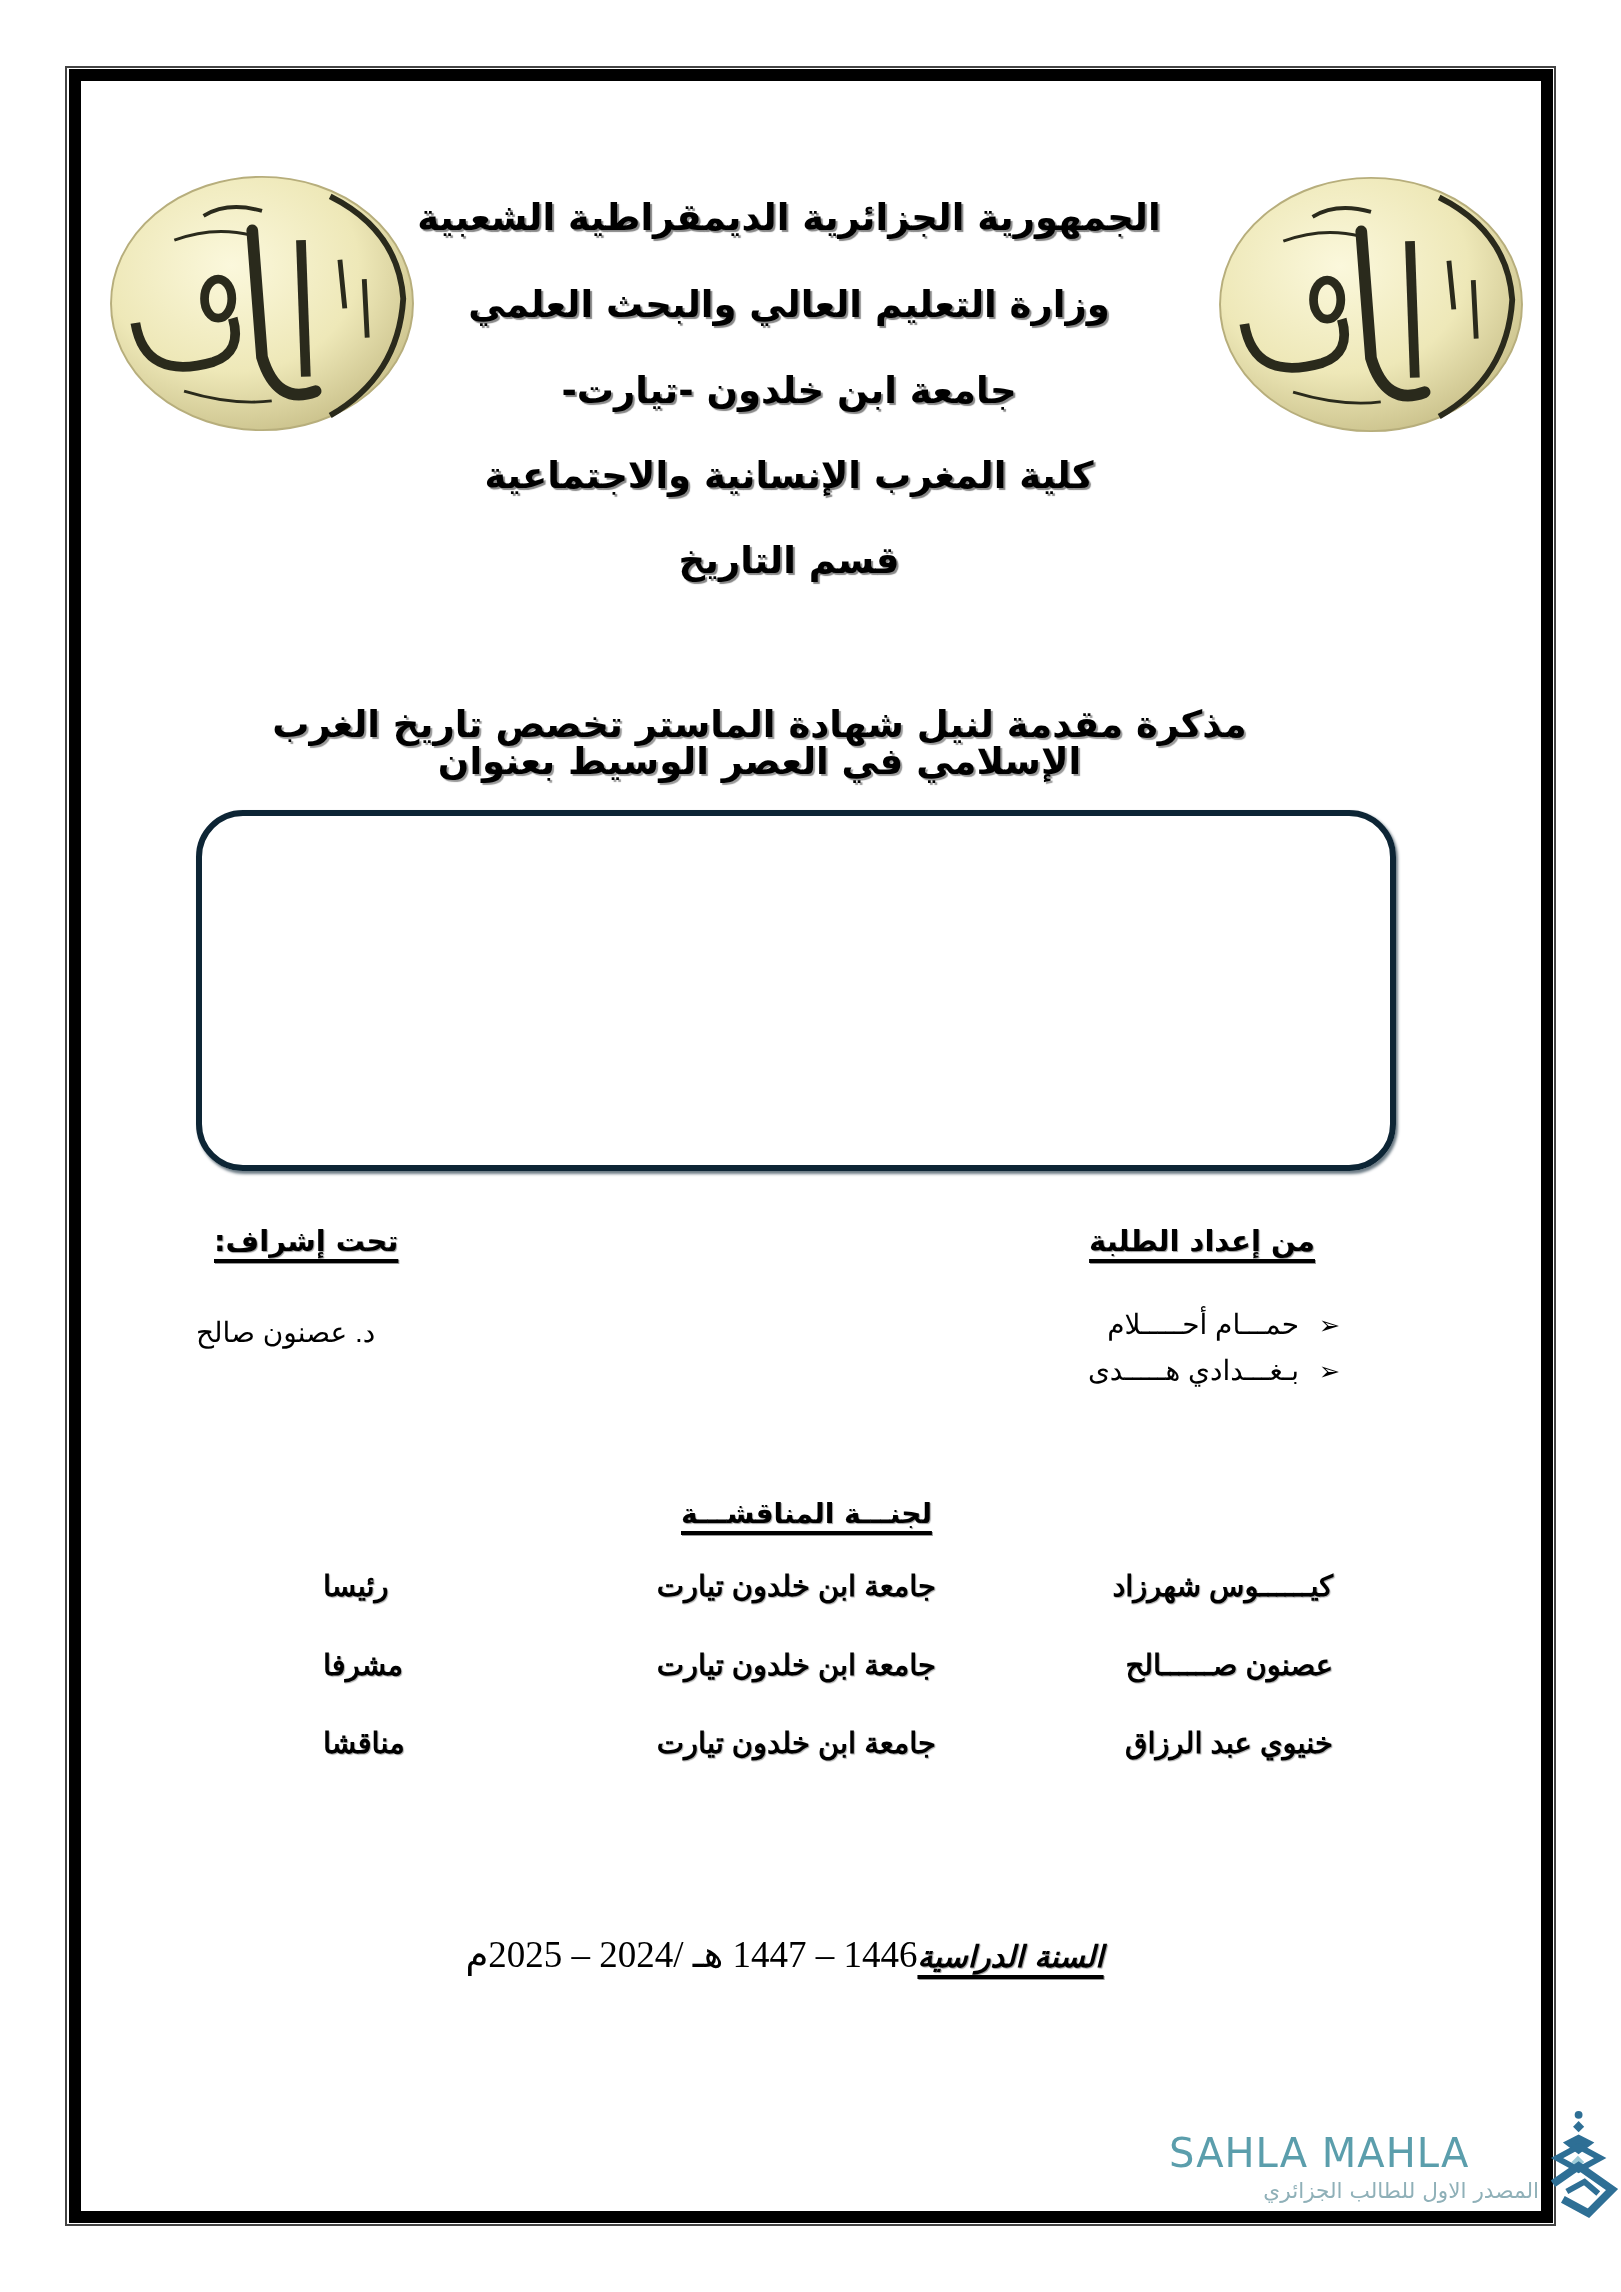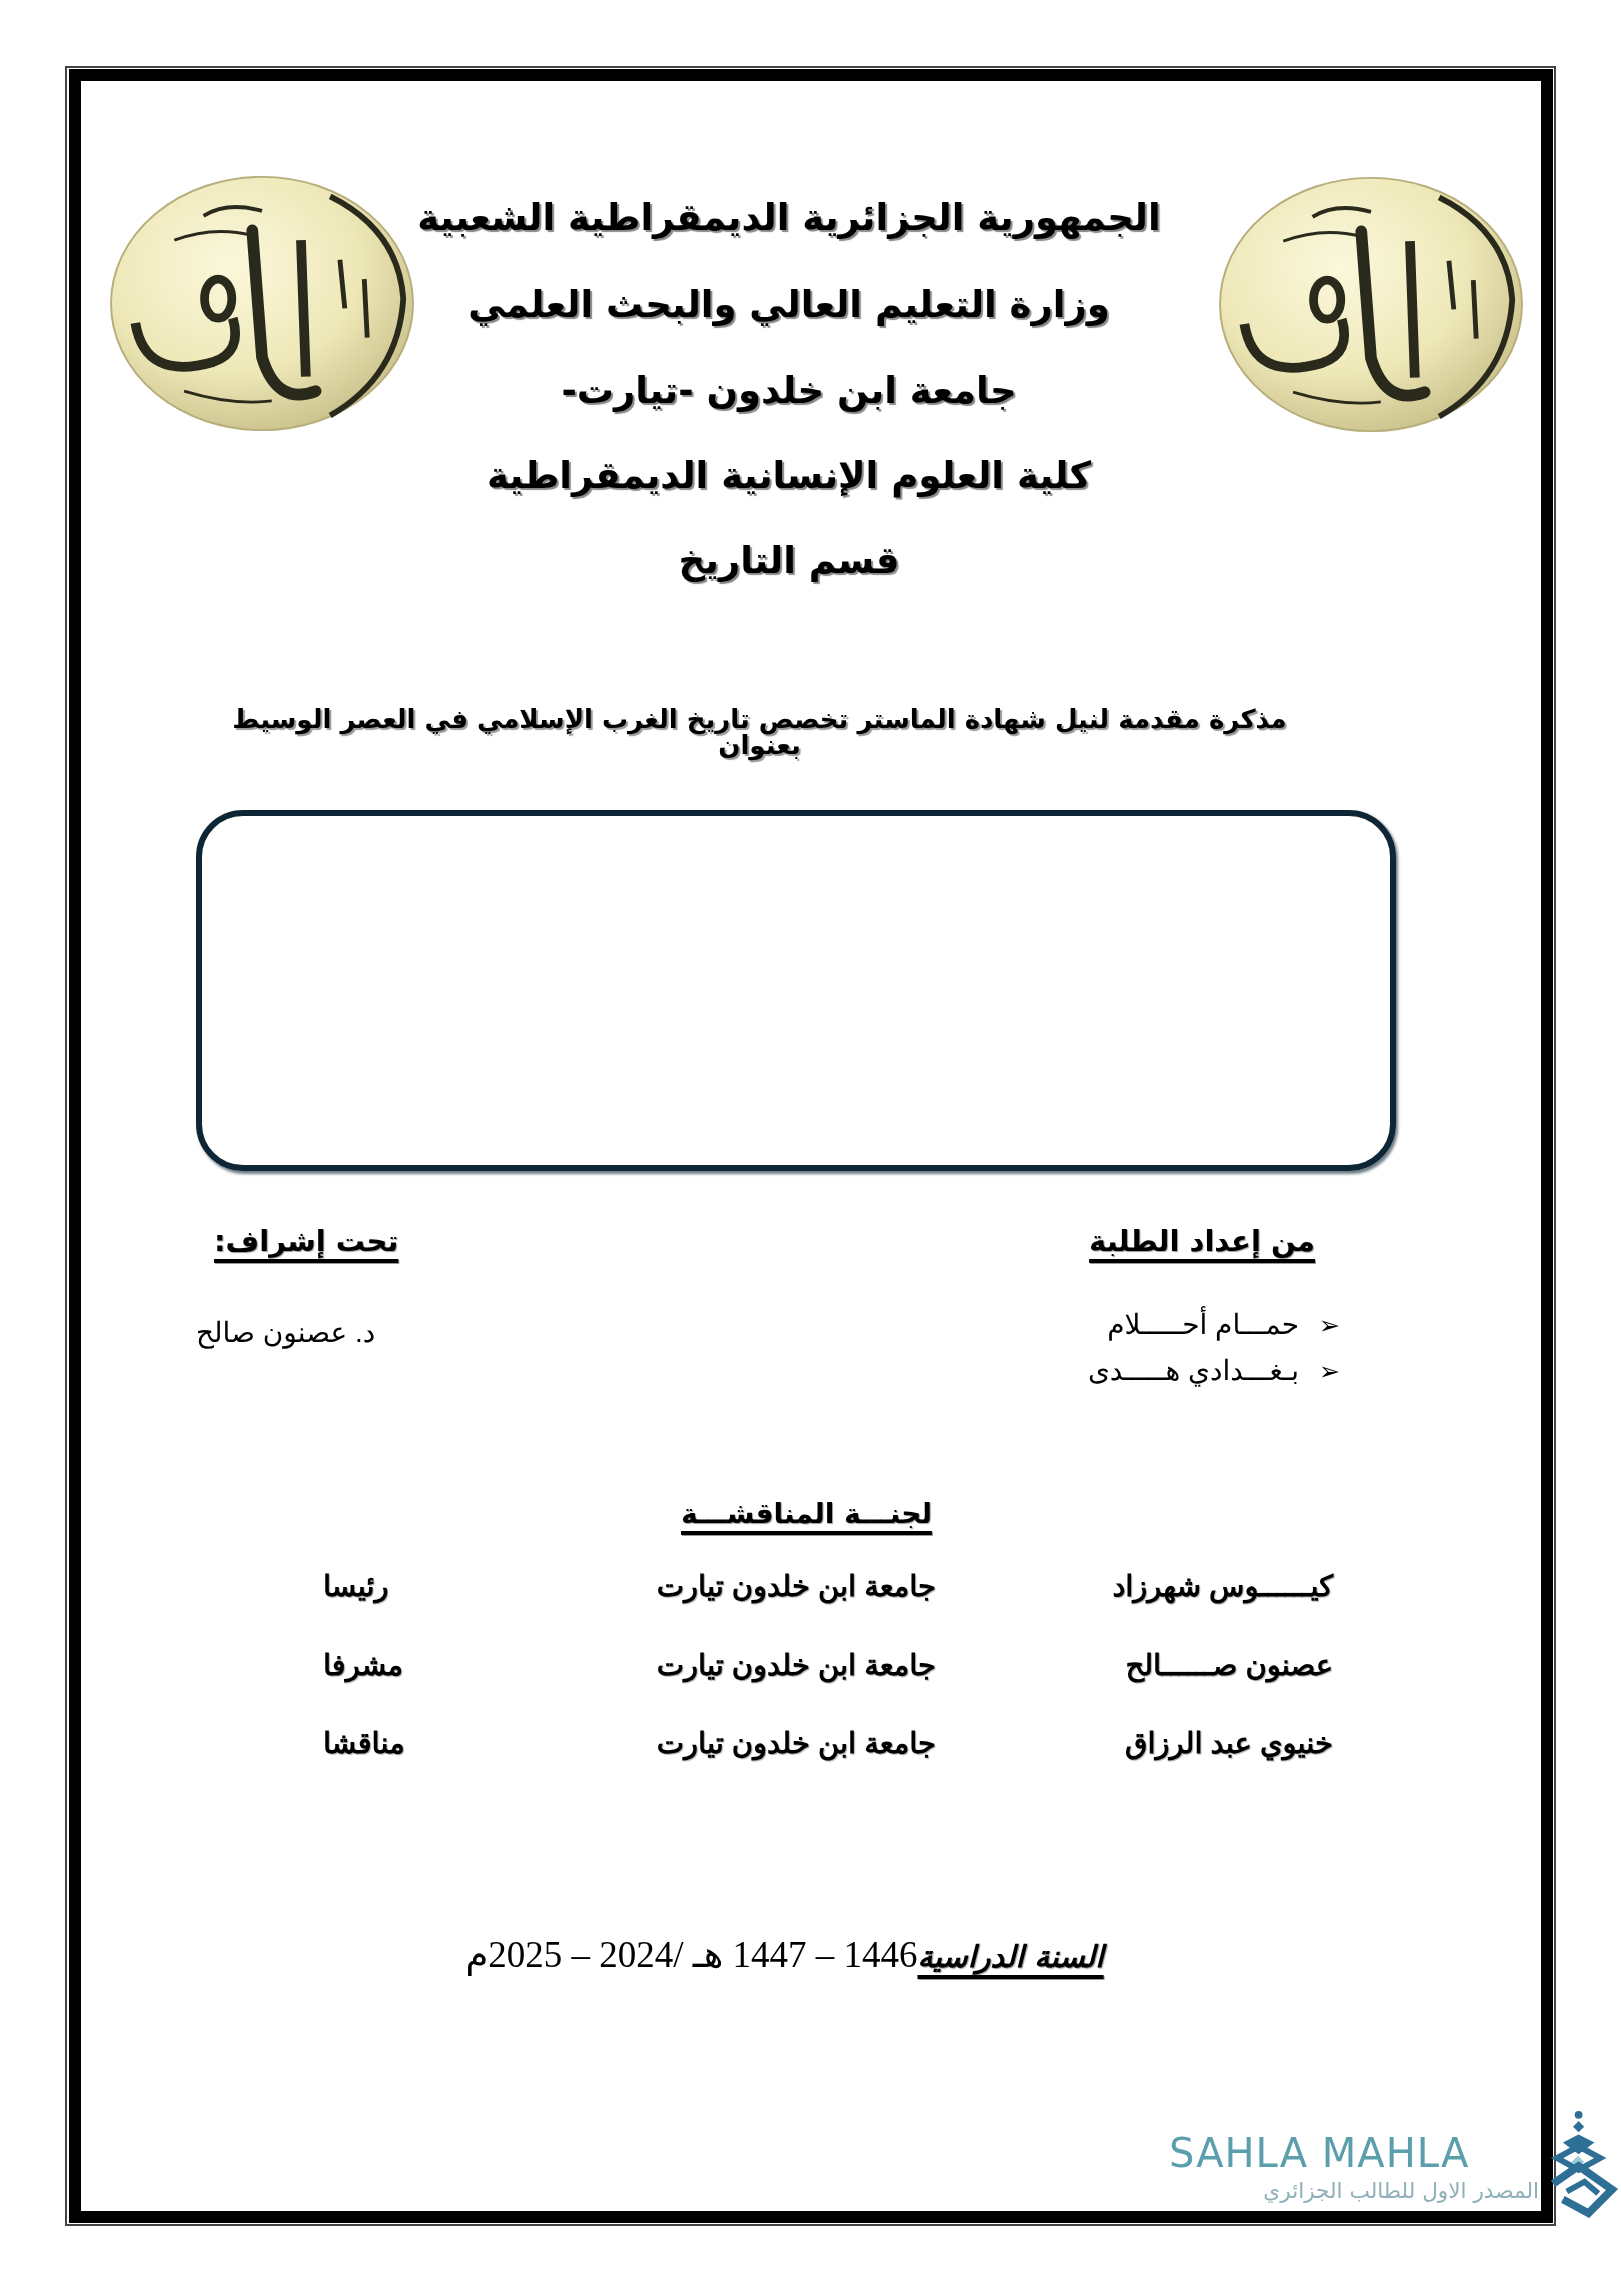--- a/index.html
+++ b/index.html
@@ -13,21 +13,21 @@
                  border: 12.7px solid #000; box-sizing: border-box; }
   
   .logo { width: 312px; height: 263px; }
   .logo svg { width: 100%; height: 100%; display: block; }
   
   .hdr { width: 100%; left: 0; text-align: center; direction: rtl;
          font-family: "DejaVu Sans", sans-serif; font-weight: bold;
          font-size: 37px; line-height: 1; text-shadow: 2px 2px 1px #888; }
   .hdr span { display: inline-block; }
   .subtitle { left: 196px; width: 1127px; text-align: center; direction: rtl;
-              font-weight: bold; font-size: 26px; line-height: 1;
+              font-weight: bold; font-size: 37px; line-height: 1;
               text-shadow: 2px 2px 1px #999; }
   .title-box { left: 196px; top: 810px; width: 1200px; height: 361px;
                border: 6.9px solid #0d2535; border-radius: 47px; box-sizing: border-box;
                box-shadow: 2px 2.9px 2.9px #6d7c86; }
   .title-text { left: 201px; top: 902px; width: 1186px; text-align: center; direction: rtl;
                 font-weight: bold; font-size: 51px; line-height: 67px;
                 text-shadow: 2.9px 2.9px 2px #777; }
   .section-hd { direction: rtl; font-weight: bold; font-size: 29px; line-height: 1;
                 text-decoration: underline; text-decoration-thickness: 3.9px;
                 text-underline-offset: 7.8px; text-shadow: 1px 1px 1px #999; }
@@ -104,21 +104,21 @@
 <div class="abs hdr" style="top:199px; left:0; width:1578px;">
   <span>الجمهورية الجزائرية الديمقراطية الشعبية</span>
 </div>
 <div class="abs hdr" style="top:286px; left:0; width:1578px;">
   <span>وزارة التعليم العالي والبحث العلمي</span>
 </div>
 <div class="abs hdr" style="top:372px; left:0; width:1578px;">
   <span>جامعة ابن خلدون -تيارت-</span>
 </div>
 <div class="abs hdr" style="top:457px; left:0; width:1578px;">
-  <span>كلية العلوم الإنسانية الديمقراطية</span>
+  <span>كلية المغرب الإنسانية والاجتماعية</span>
 </div>
 <div class="abs hdr" style="top:542px; left:0; width:1578px;">
   <span>قسم التاريخ</span>
 </div>
 
 <div class="abs subtitle" style="top:706px;">مذكرة مقدمة لنيل شهادة الماستر تخصص تاريخ الغرب الإسلامي في العصر الوسيط بعنوان</div>
 
 <div class="abs title-box"></div>
 <div class="abs title-text">
 </div>

